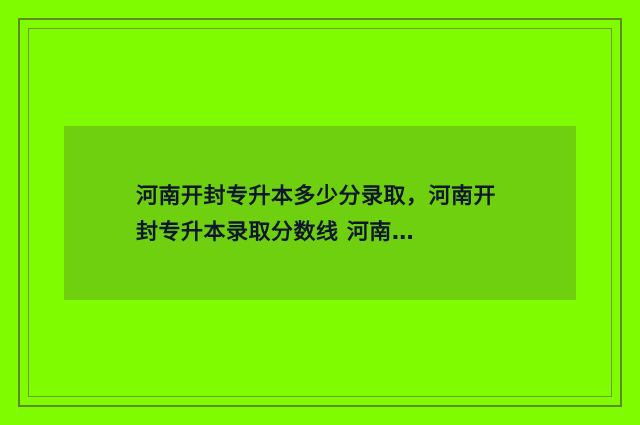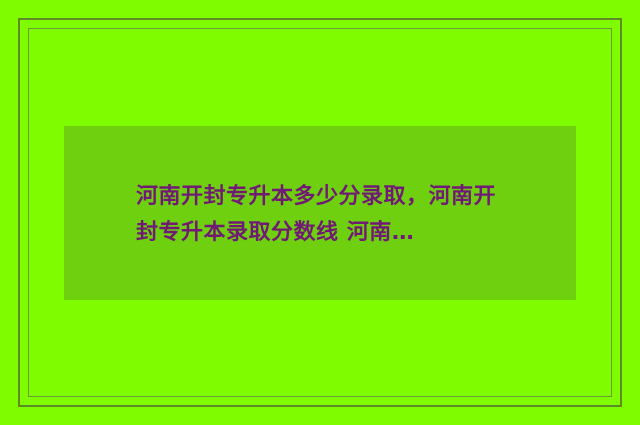--- a/index.html
+++ b/index.html
@@ -58,21 +58,21 @@
     box-sizing: border-box;
   }
 
   
   .headline {
     position: absolute;
     left: 72px;
     top: 52px;
     width: 380px;
     margin: 0;
-    color: #701a75;
+    color: #0f172a;
     font-size: 22px;
     font-weight: bold;
     line-height: 36px;
     letter-spacing: 0.5px;
     white-space: pre-wrap;
     word-break: break-all;
     font-family: "DejaVu Sans", "Liberation Sans", sans-serif;
   }
 </style>
 </head>

